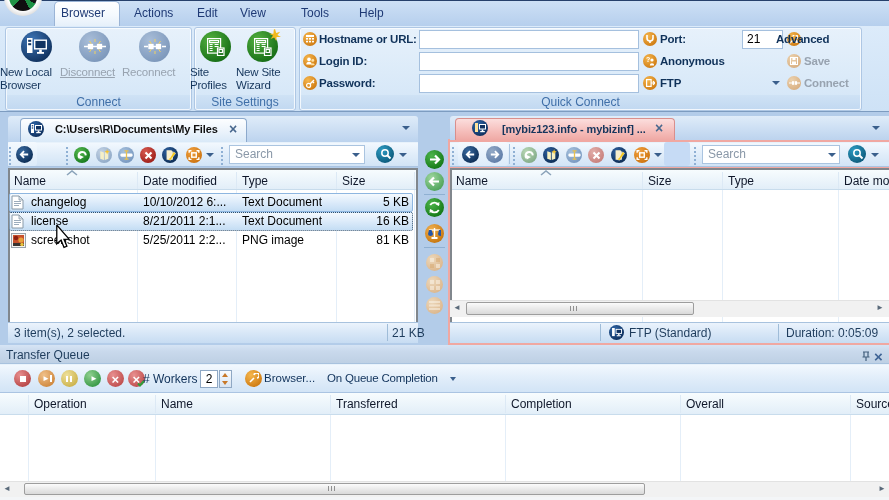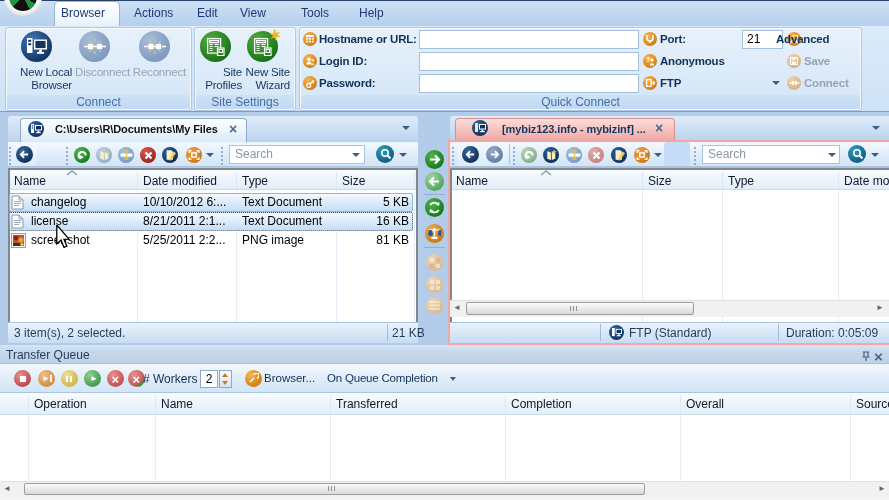--- a/index.html
+++ b/index.html
@@ -8,21 +8,21 @@
 .abs { position:absolute; white-space:nowrap; }
 .gray { color:#9aa5b2; }
 .biglbl.gray, .qlbl.gray { color:#98a3b0; }
 
 
 #topline { left:0; top:0; width:889px; height:1px; background:#26406b; }
 #tabrow { left:0; top:1px; width:889px; height:25px; background:linear-gradient(#cde0f5,#b6cfed); }
 #ribbon { left:0; top:26px; width:889px; height:86px; background:linear-gradient(#dcebfa,#cee2f6); border-bottom:1px solid #7d9cc0; }
 .group { position:absolute; top:27px; height:84px; border:1px solid #aec7e4; border-radius:3px; background:linear-gradient(#e7f1fb 0%, #dcebf9 55%, #d3e5f7 100%); box-shadow:inset 0 0 0 1px rgba(255,255,255,.7); }
 .gcap { position:absolute; left:1px; right:1px; bottom:1px; height:14px; background:linear-gradient(#cfe2f5,#c2d9f1); border-radius:0 0 2px 2px; text-align:center; color:#3f6fa8; font-size:12px; line-height:14px; }
-.biglbl { position:absolute; text-align:right; color:#16365c; font-size:11.5px; letter-spacing:-0.2px; line-height:13px; }
+.biglbl { position:absolute; text-align:left; color:#16365c; font-size:11.5px; letter-spacing:-0.2px; line-height:13px; }
 .tabtxt { position:absolute; top:6px; font-size:12px; color:#1f3a75; }
 
 
 .cir { position:absolute; border-radius:50%; }
 
 
 .tabbar { position:absolute; background:linear-gradient(#dfecf9,#bcd3ee); }
 .toolbar { position:absolute; background:linear-gradient(#f2f8fe 0%,#e2eefa 45%,#d2e4f6 100%); border-top:1px solid #e8f2fb; border-bottom:1px solid #aac4e2; }
 .hdr { position:absolute; background:linear-gradient(#f7fcfe,#e2eef8); border-bottom:1px solid #c8dcec; }
 .htx { color:#0f172a; }
@@ -101,21 +101,21 @@
     <g stroke="#f0d060" stroke-width="1">
       <path d="M11,0 L11,3 M11,12 L11,15 M5.5,2 L7.5,5 M16.5,2 L14.5,5 M5.5,13 L7.5,10 M16.5,13 L14.5,10"></path>
     </g>
     <g stroke="#fff" stroke-width="1.3" fill="none">
       <path d="M0,7.5 L4,7.5 M8,7.5 L14,7.5 M18,7.5 L22,7.5"></path>
       <rect x="5" y="5.5" width="4" height="4" fill="#fff"></rect>
       <rect x="12.5" y="5.5" width="4" height="4" fill="#fff"></rect>
     </g>
   </svg>
 <div class="biglbl" style="left:0px;top:66px;width:72px;">New Local<br>Browser</div>
-<div class="biglbl gray" style="left:60px;top:66px;width:70px;">Disconnect</div>
+<div class="biglbl gray" style="left:60px;top:66px;width:70px;text-decoration:underline;">Disconnect</div>
 <div class="biglbl gray" style="left:122px;top:66px;width:64px;">Reconnect</div>
 
 <div class="cir" style="left:200px;top:31px;width:31px;height:31px;background:radial-gradient(circle at 35% 30%, #53b13f, #197018 75%);"></div>
 <svg class="abs" style="left:207px;top:38px;" width="18" height="18" viewBox="0 0 18 18">
     <g fill="none" stroke="#fff" stroke-width="1.2">
       <rect x="0.6" y="0.6" width="13" height="14.5"></rect>
       <rect x="2.6" y="2.6" width="9" height="2"></rect>
       <path d="M2.6,6.5 h3 M2.6,8.5 h3 M2.6,10.5 h3 M2.6,12.5 h3 M7.6,6.5 h4 M7.6,8.5 h4"></path>
       <rect x="10.5" y="10" width="6.5" height="7.5" fill="#197018"></rect>
       <rect x="12" y="11.5" width="3.5" height="3"></rect>

